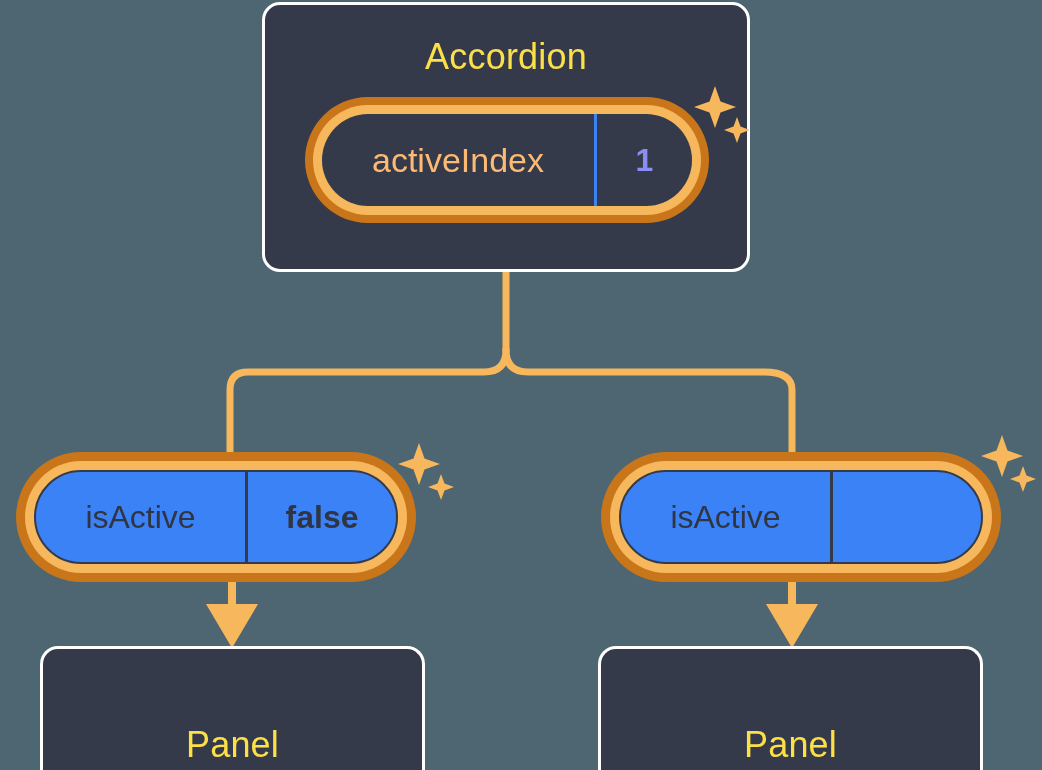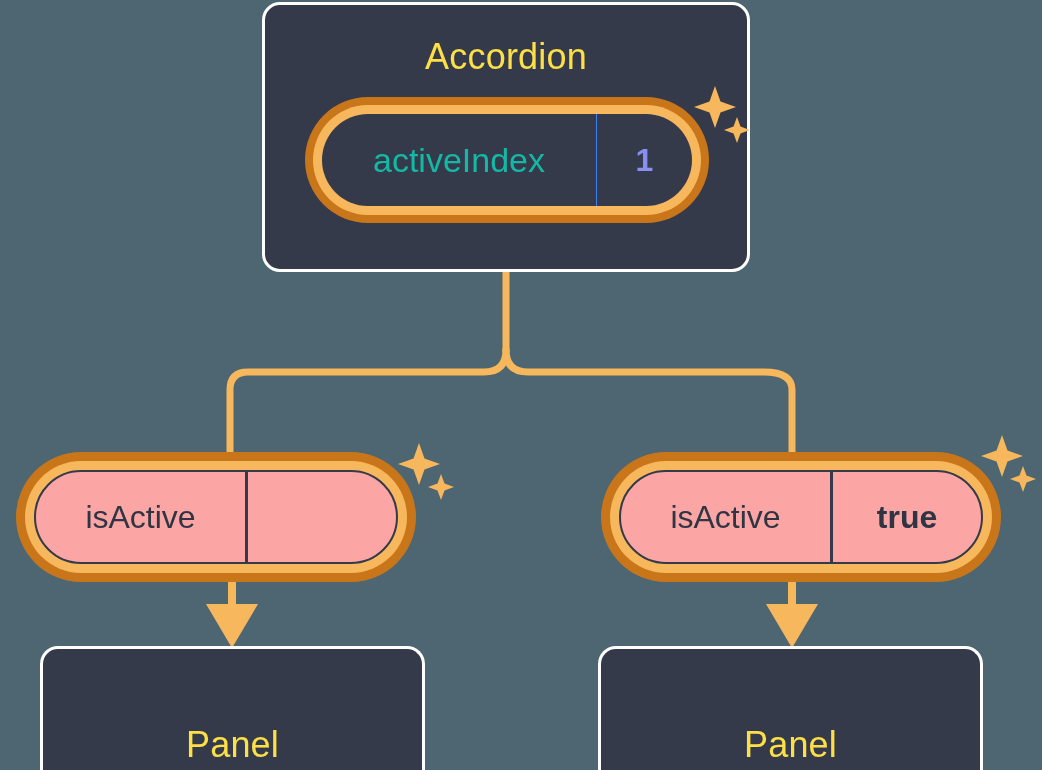--- a/index.html
+++ b/index.html
@@ -110,38 +110,38 @@
 
   
   #accordion-pill-outer { left: 305px; top: 97px; width: 404px; height: 126px; }
   #accordion-pill-mid   { left: 313px; top: 105px; width: 388px; height: 110px; }
   #accordion-pill-inner {
     left: 322px; top: 114px; width: 370px; height: 92px;
     background: #343a4a;
   }
   #accordion-pill-inner .pill-key {
     width: 275px;
-    color: #14b8a6;
+    color: #fdba74;
     font-size: 34px;
     font-weight: 400;
-    border-right: 1px solid #3b82f6;
+    border-right: 3px solid #3b82f6;
   }
   #accordion-pill-inner .pill-val {
     width: 95px;
     color: #8a8ef0;
     font-size: 32px;
     font-weight: 700;
   }
 
   
   .bool-pill-outer { top: 452px; width: 400px; height: 130px; }
   .bool-pill-mid   { top: 461px; width: 382px; height: 112px; }
   .bool-pill-inner {
     top: 470px; width: 364px; height: 94px;
-    background: #fca5a5;
+    background: #3b82f6;
     border: 2px solid #343a4a;
     justify-content: space-between;
   }
   .bool-pill-inner .pill-key {
     flex: 0 0 212px;
     color: #2f3542;
     font-size: 32px;
     font-weight: 400;
     border-right: 3px solid #343a4a;
   }
@@ -197,36 +197,36 @@
 
   <svg class="sparkle" style="left:693px; top:84px;" width="56" height="62" viewBox="0 0 56 62">
     <path d="M22 2 L27.5 17.5 L43 23 L27.5 28.5 L22 44 L16.5 28.5 L1 23 L16.5 17.5 Z" fill="#f7b75c"></path>
     <path d="M44 33 L47.5 42.5 L57 46 L47.5 49.5 L44 59 L40.5 49.5 L31 46 L40.5 42.5 Z" fill="#f7b75c"></path>
   </svg>
 
   <div id="left-pill-outer" class="pill-outer bool-pill-outer"></div>
   <div id="left-pill-mid" class="pill-mid bool-pill-mid"></div>
   <div id="left-pill-inner" class="pill-inner bool-pill-inner">
     <div class="pill-key">isActive</div>
+    <div class="pill-val">false</div>
   </div>
 
   <svg class="sparkle" style="left:396px; top:440px;" width="58" height="64" viewBox="0 0 58 64">
     <path d="M23 3 L28.5 18.5 L44 24 L28.5 29.5 L23 45 L17.5 29.5 L2 24 L17.5 18.5 Z" fill="#f7b75c"></path>
     <path d="M45 34 L48.5 43.5 L58 47 L48.5 50.5 L45 60 L41.5 50.5 L32 47 L41.5 43.5 Z" fill="#f7b75c"></path>
   </svg>
 
   <div id="panel-box-left" class="component-box">
     <div class="component-title panel-title">Panel</div>
   </div>
 
   <div id="right-pill-outer" class="pill-outer bool-pill-outer"></div>
   <div id="right-pill-mid" class="pill-mid bool-pill-mid"></div>
   <div id="right-pill-inner" class="pill-inner bool-pill-inner">
     <div class="pill-key">isActive</div>
-    <div class="pill-val">true</div>
   </div>
 
   <svg class="sparkle" style="left:980px; top:432px;" width="56" height="64" viewBox="0 0 56 64">
     <path d="M22 3 L27.5 18.5 L43 24 L27.5 29.5 L22 45 L16.5 29.5 L1 24 L16.5 18.5 Z" fill="#f7b75c"></path>
     <path d="M43 34 L46.5 43.5 L56 47 L46.5 50.5 L43 60 L39.5 50.5 L30 47 L39.5 43.5 Z" fill="#f7b75c"></path>
   </svg>
 
   <div id="panel-box-right" class="component-box">
     <div class="component-title panel-title">Panel</div>
   </div>

